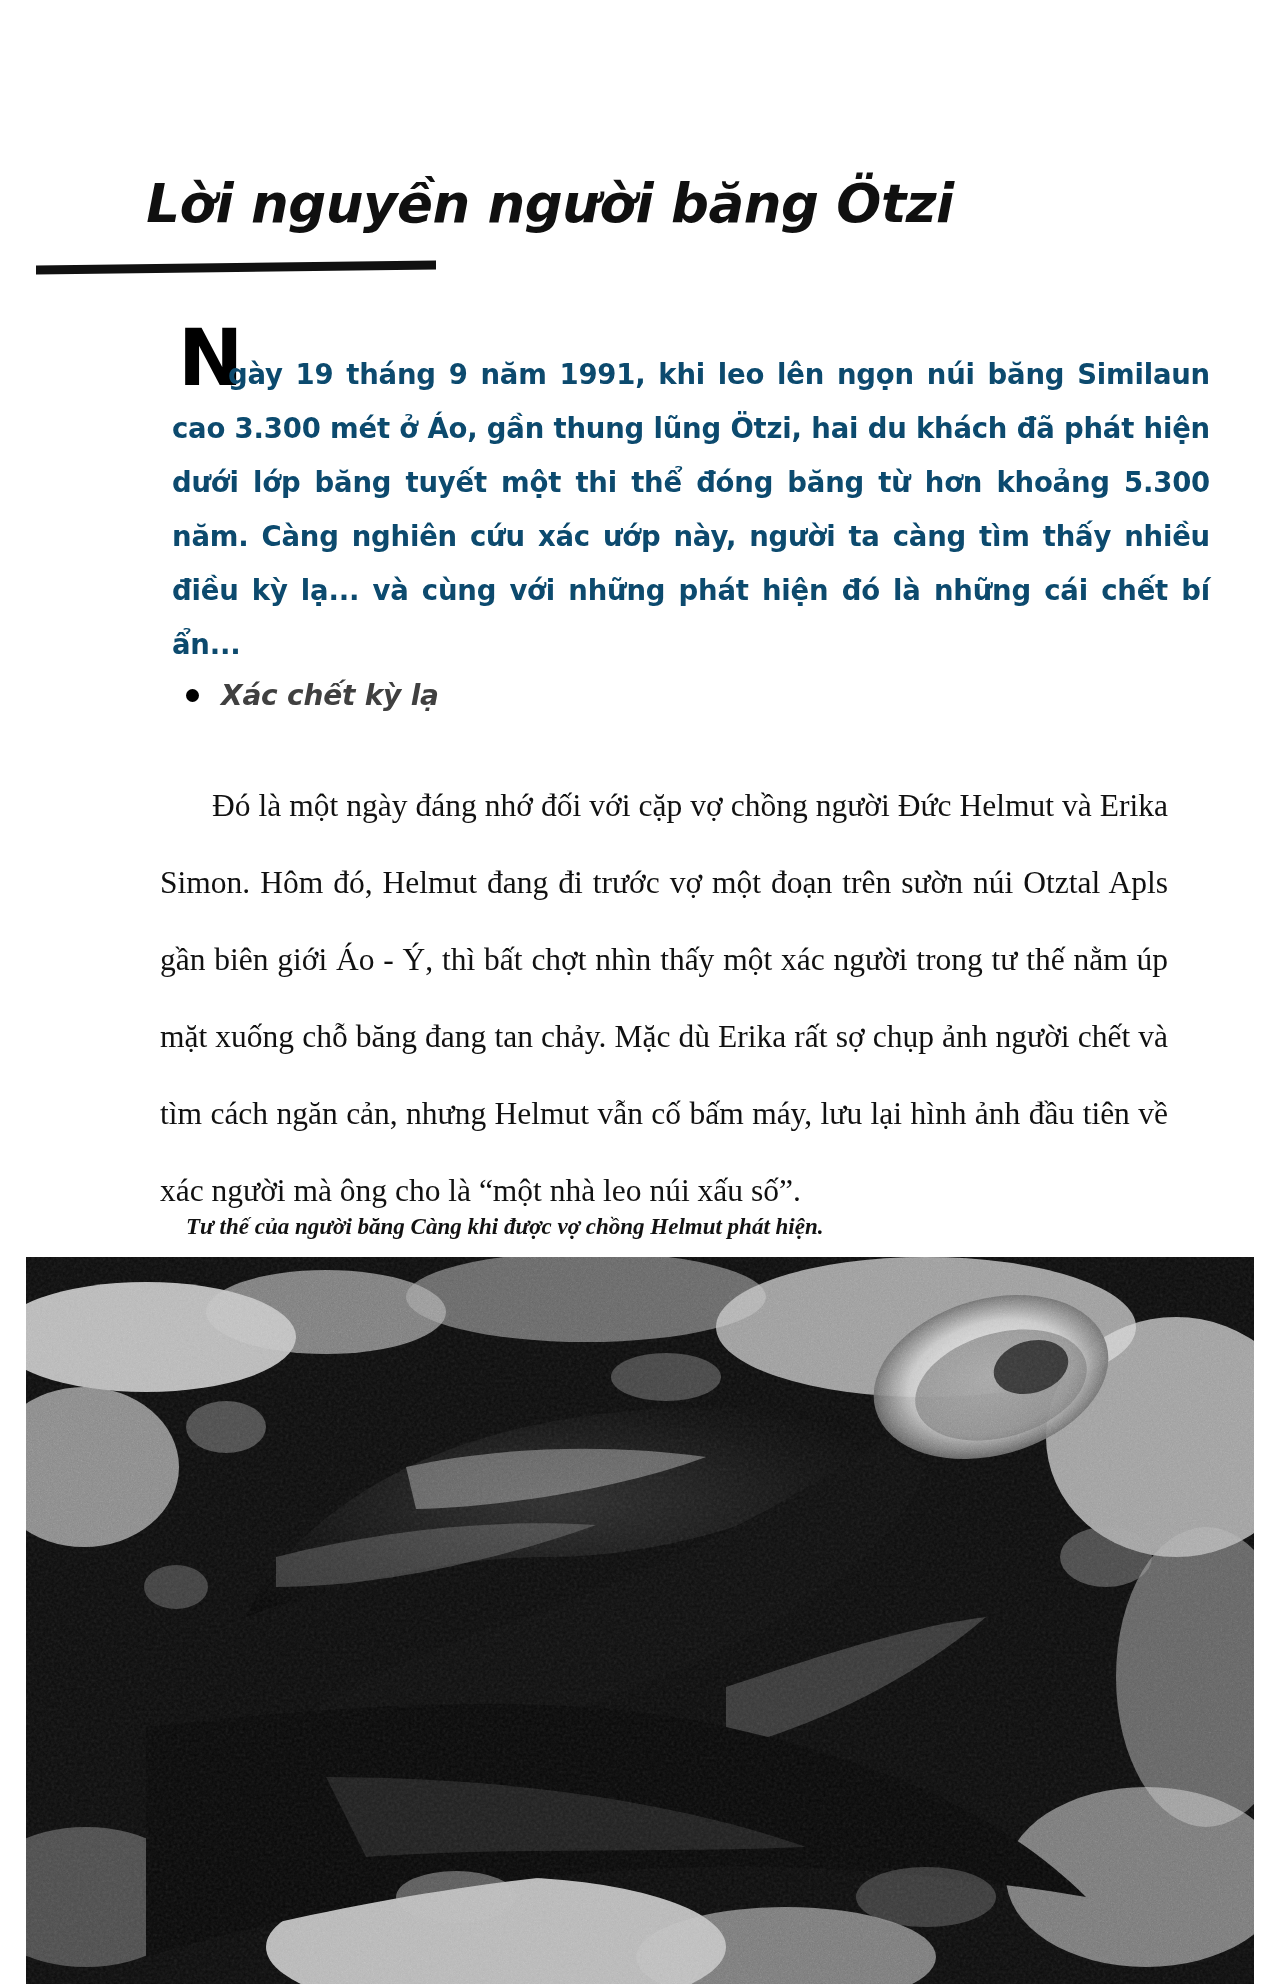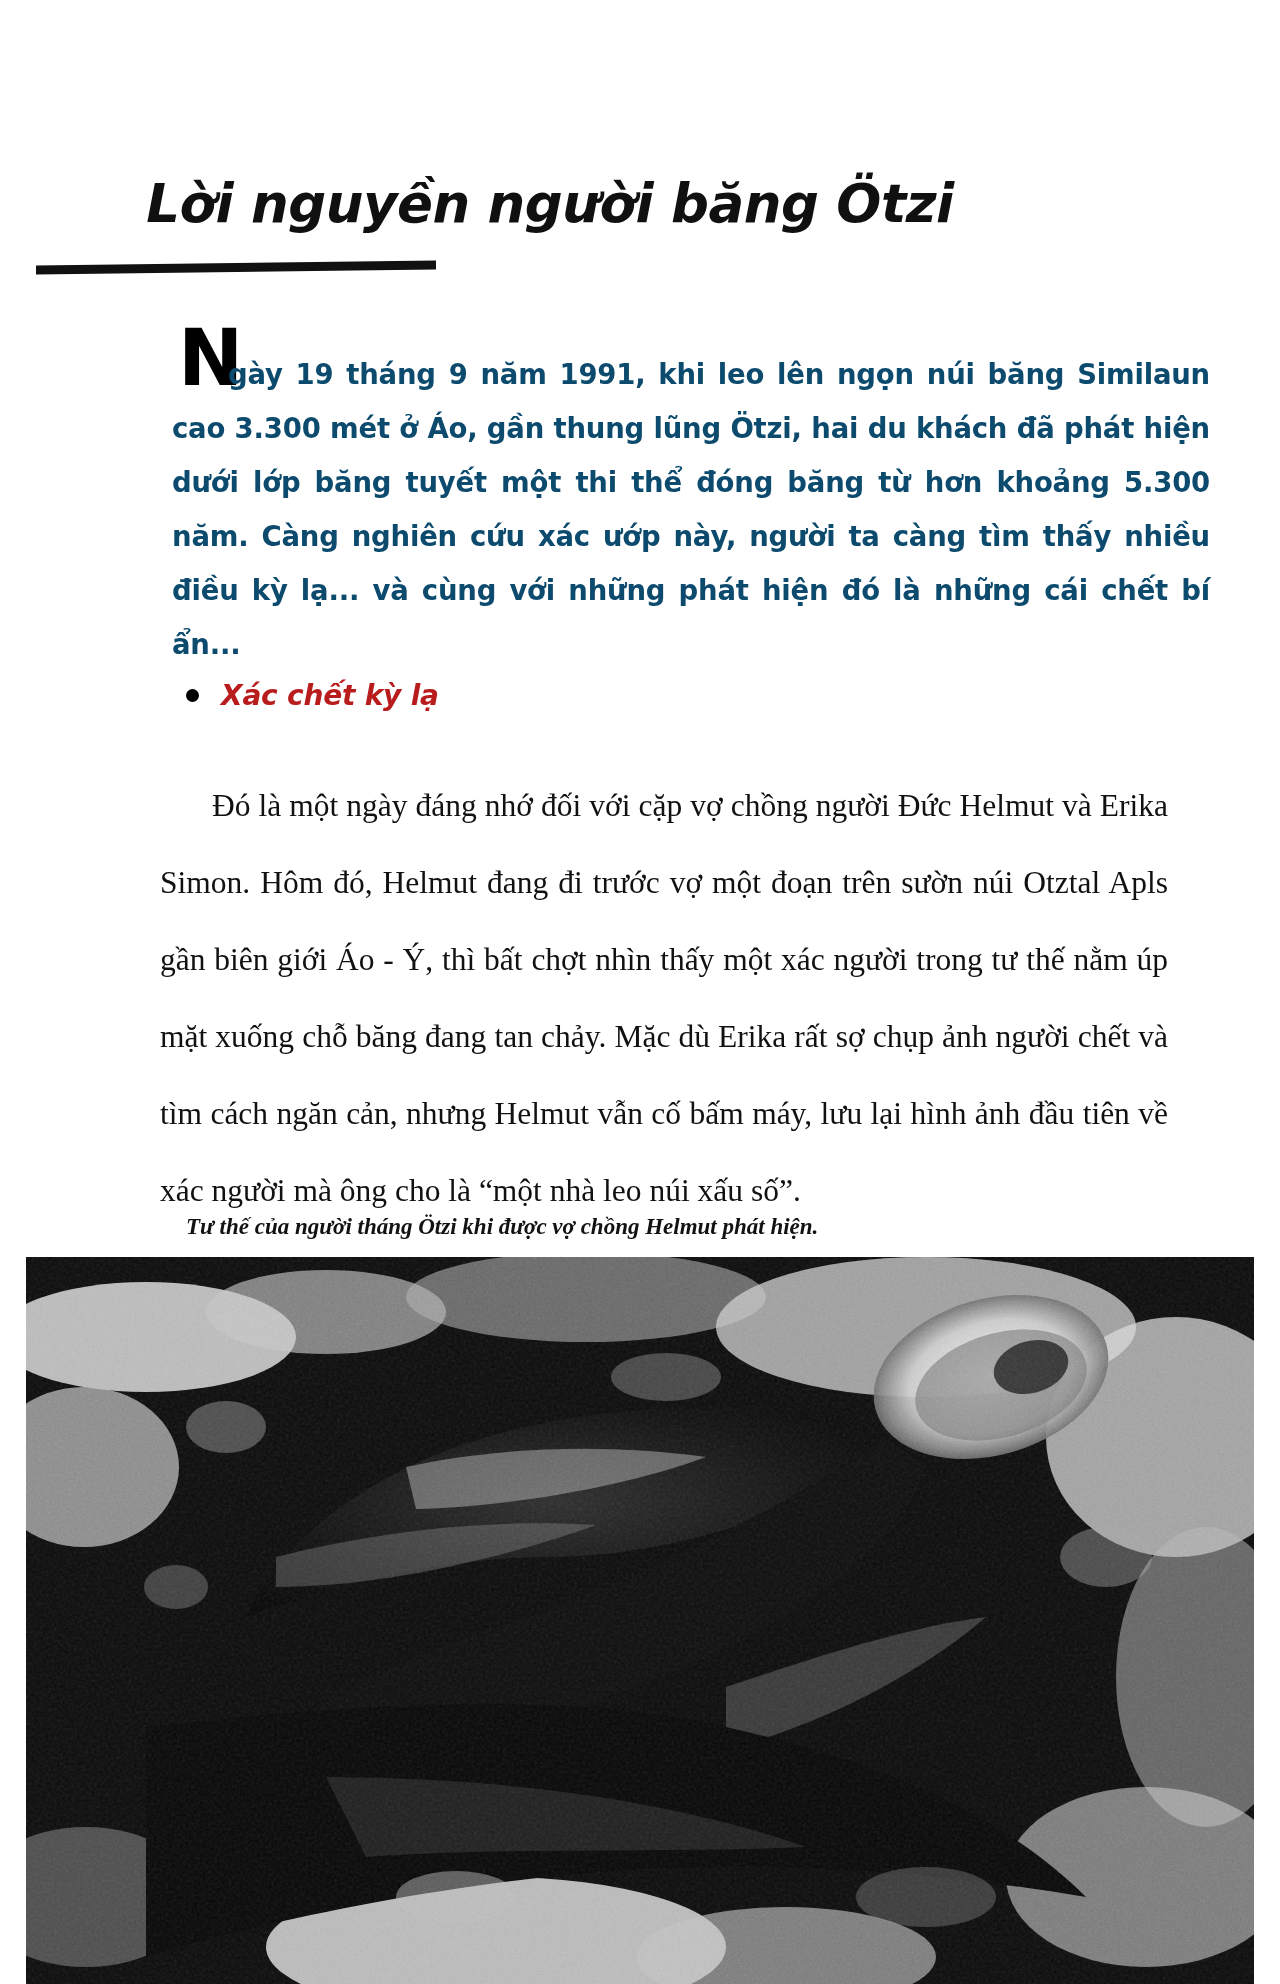--- a/index.html
+++ b/index.html
@@ -94,21 +94,21 @@
     height: 13px;
     border-radius: 50%;
     background: #000000;
     flex: 0 0 auto;
   }
   .bullet-label {
     font-family: "DejaVu Sans", sans-serif;
     font-weight: 700;
     font-style: italic;
     font-size: 28px;
-    color: #b91c1c;
+    color: #404040;
     letter-spacing: -0.2px;
   }
 
   
   .body-par {
     position: absolute;
     left: 160px;
     top: 716px;
     width: 1008px;
     font-family: "Liberation Serif", serif;
@@ -160,21 +160,21 @@
 
   <p class="lead"><span class="lead-indent"></span><span>gày 19 tháng 9 năm 1991, khi leo lên ngọn núi băng Similaun cao 3.300 mét ở Áo, gần thung lũng Ötzi, hai du khách đã phát hiện dưới lớp băng tuyết một thi thể đóng băng từ hơn khoảng 5.300 năm. Càng nghiên cứu xác ướp này, người ta càng tìm thấy nhiều điều kỳ lạ... và cùng với những phát hiện đó là những cái chết bí ẩn...</span></p>
 
   <div class="bullet-row">
     <span class="bullet-dot"></span>
     <span class="bullet-label">Xác chết kỳ lạ</span>
   </div>
 
   <p class="body-par"><span class="indent"></span><span>Đó là một ngày đáng nhớ đối với cặp vợ chồng người Đức Helmut và Erika Simon. Hôm đó, Helmut đang đi trước vợ một đoạn trên sườn núi Otztal Apls gần biên giới Áo - Ý, thì bất chợt nhìn thấy một xác người trong tư thế nằm úp mặt xuống chỗ băng đang tan chảy. Mặc dù Erika rất sợ chụp ảnh người chết và tìm cách ngăn cản, nhưng Helmut vẫn cố bấm máy, lưu lại hình ảnh đầu tiên về xác người mà ông cho là “một nhà leo núi xấu số”.</span></p>
 
-  <div class="caption">Tư thế của người tháng Ötzi khi được vợ chồng Helmut phát hiện.</div>
+  <div class="caption">Tư thế của người băng Càng khi được vợ chồng Helmut phát hiện.</div>
 
   <div class="photo">
     <svg width="1228" height="730" viewBox="0 0 1228 730" preserveAspectRatio="none">
       <defs>
         <radialGradient id="gBody" cx="0.5" cy="0.45" r="0.7">
           <stop offset="0%" stop-color="#2a2a2a"></stop>
           <stop offset="60%" stop-color="#101010"></stop>
           <stop offset="100%" stop-color="#040404"></stop>
         </radialGradient>
         <radialGradient id="gSnow" cx="0.5" cy="0.5" r="0.5">

